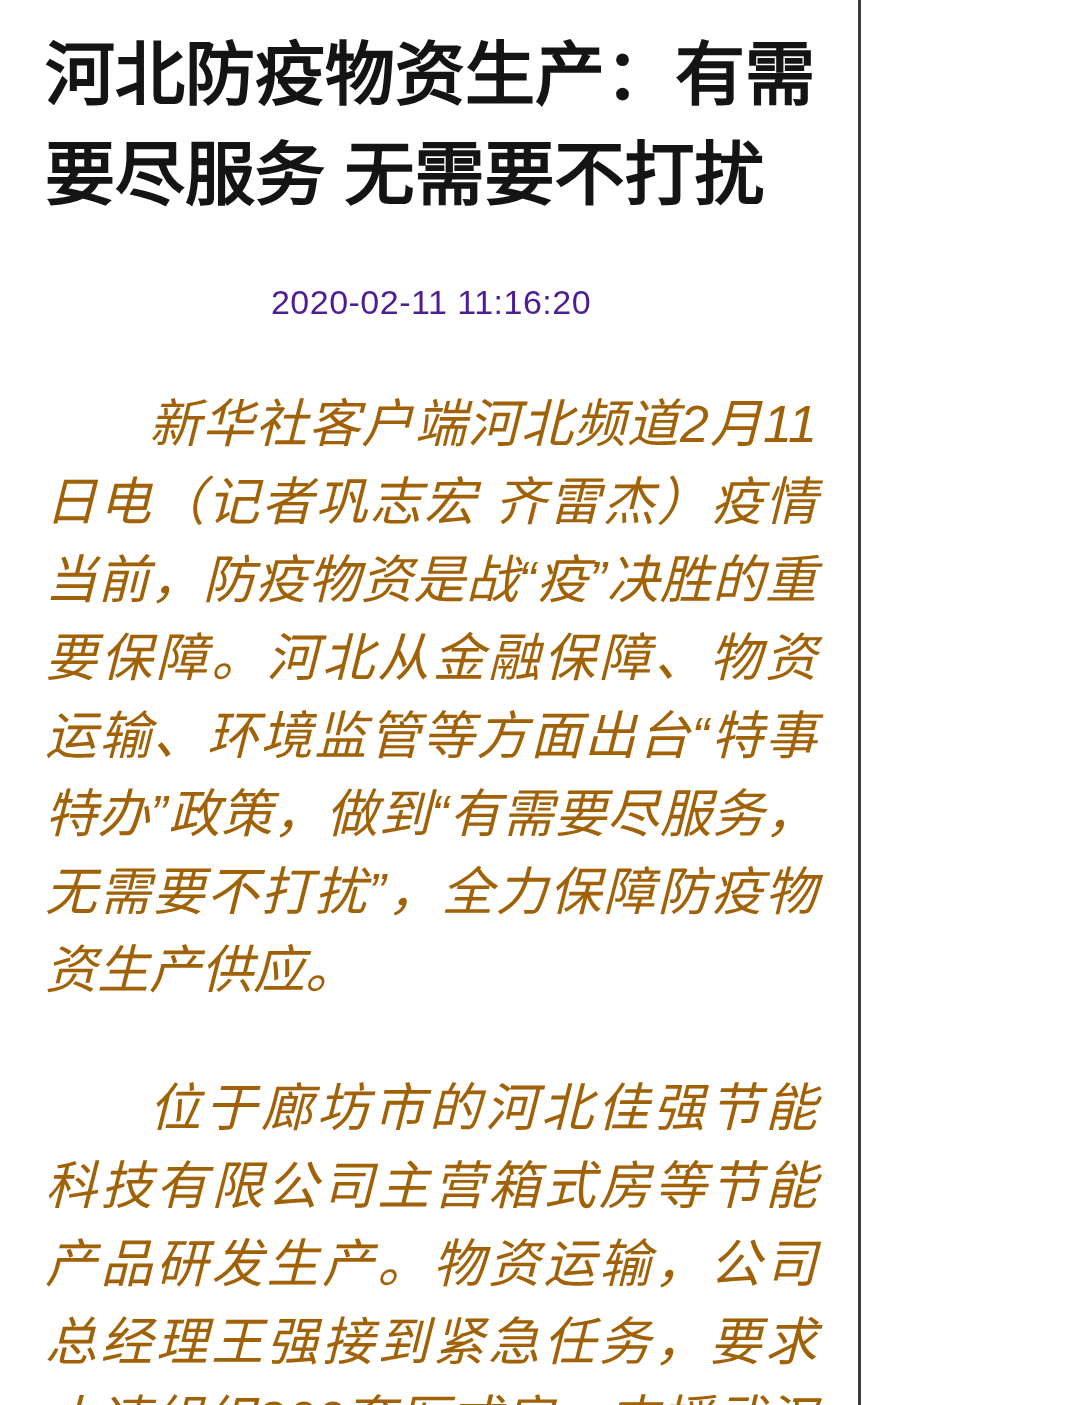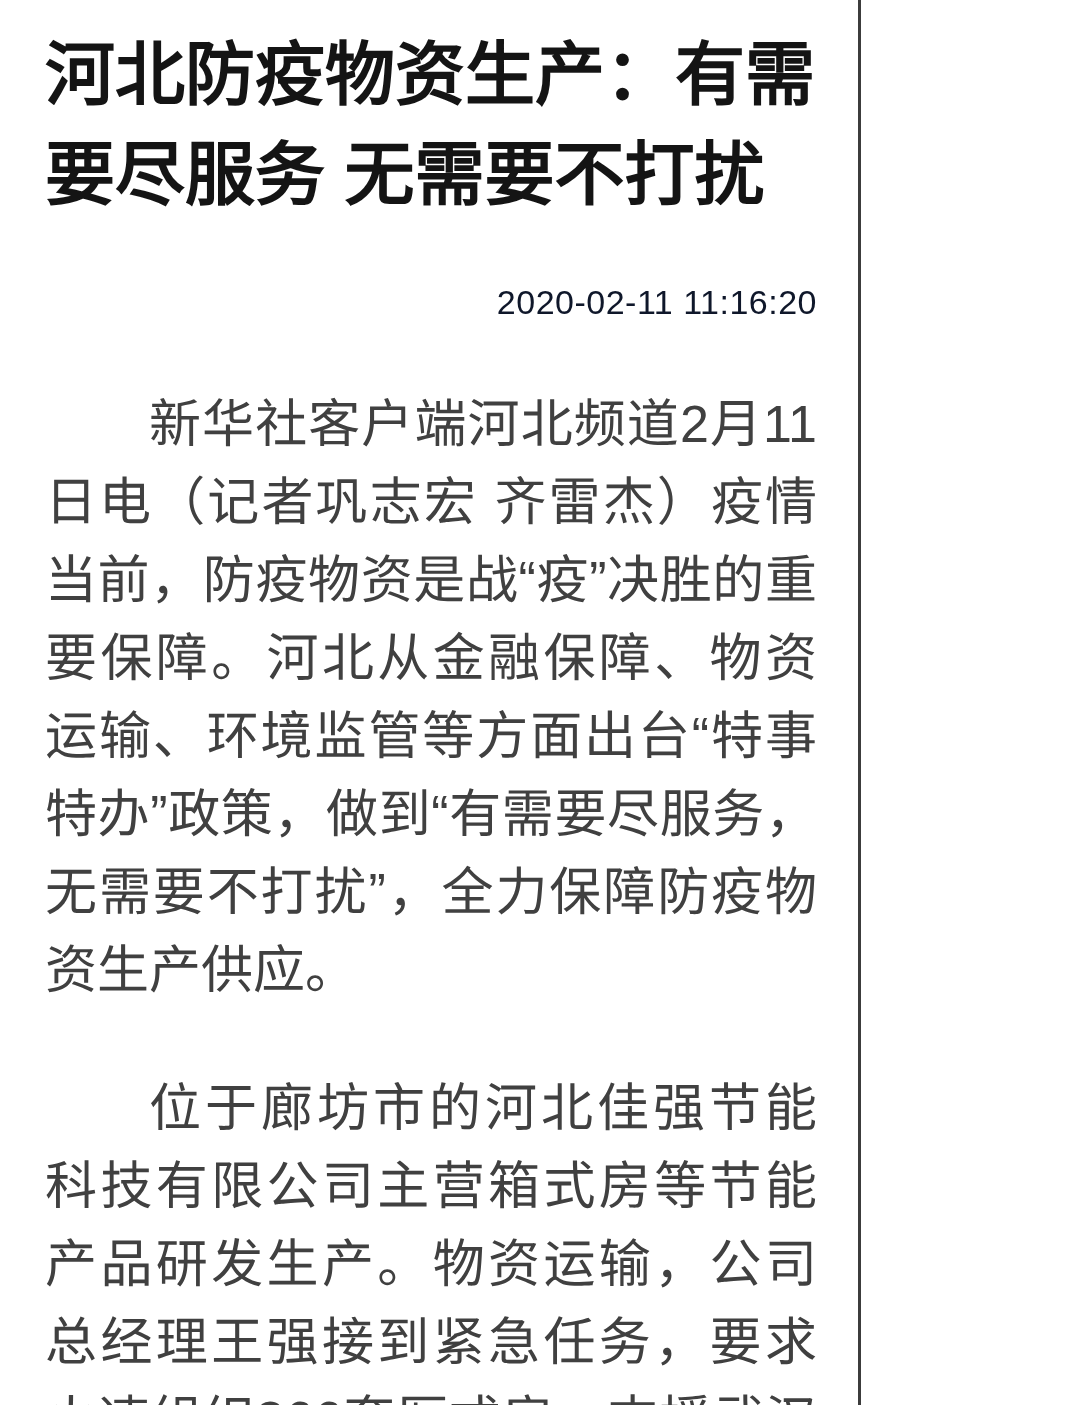--- a/index.html
+++ b/index.html
@@ -31,47 +31,48 @@
     line-height: 100px;
     font-weight: 700;
     color: #141414;
     letter-spacing: 0px;
     word-break: break-all;
     text-align: left;
   }
   .meta {
     margin-top: 56px;
     display: flex;
-    justify-content: flex-end;
+    justify-content: center;
     align-items: baseline;
     font-size: 34px;
     line-height: 42px;
-    color: #0f172a;
+    color: #4c1d95;
   }
   .meta .date {
     letter-spacing: 0.5px;
   }
   .meta .source {
     text-align: right;
   }
   .category {
     margin-top: 36px;
     font-size: 42px;
     line-height: 52px;
     color: #222222;
     font-weight: 400;
   }
   .body-text p {
     margin: 0;
     font-size: 52px;
     line-height: 78px;
-    color: #404040;
+    color: #a16207;
     text-align: justify;
     text-indent: 2em;
     word-break: break-all;
+    font-style: italic;
   }
   .body-text p.p1 { margin-top: 62px; }
   .body-text p.p2 { margin-top: 60px; }
 </style>
 </head>
 <body>
 
 <div class="page">
 
   <h1 class="title">河北防疫物资生产：有需要尽服务 无需要不打扰</h1>

